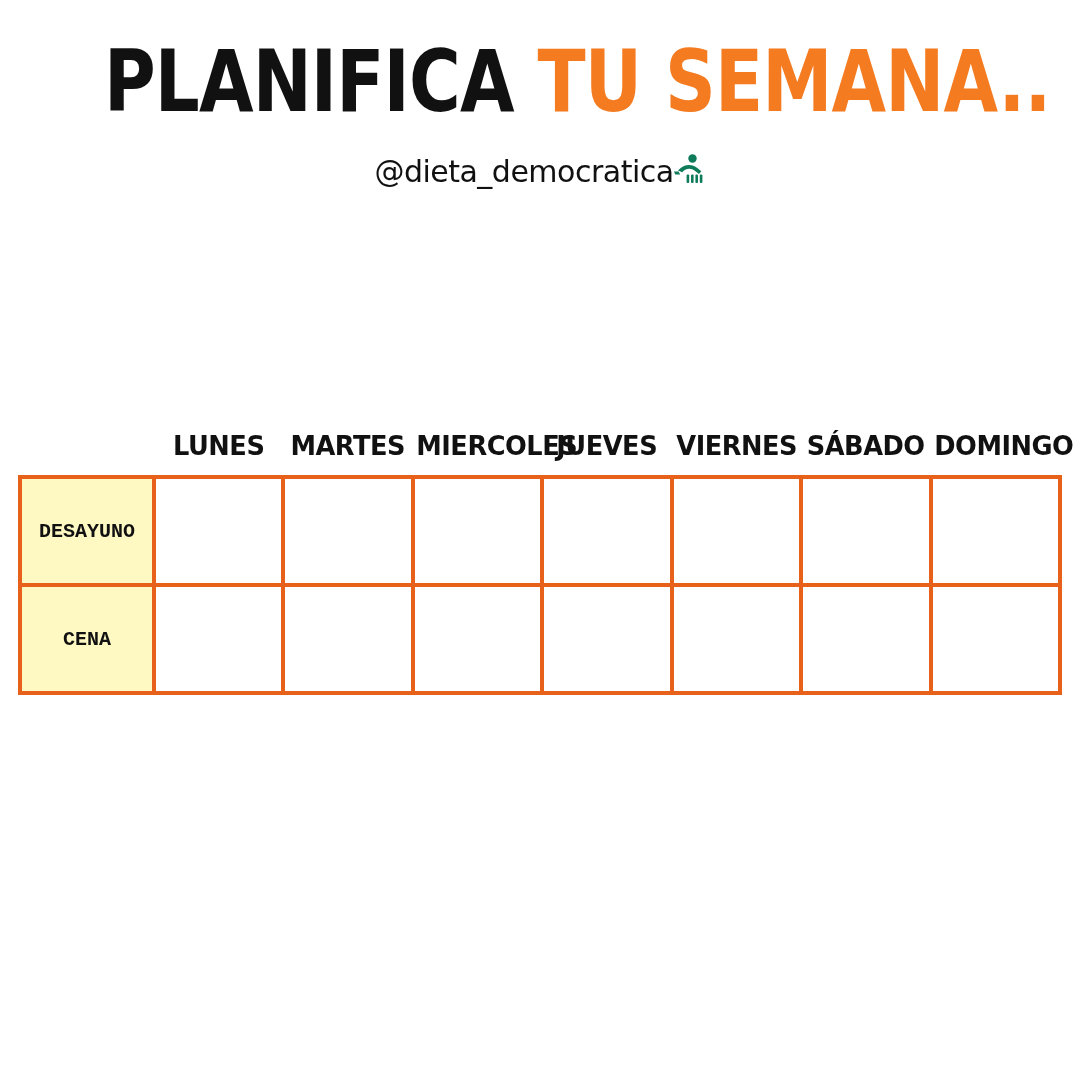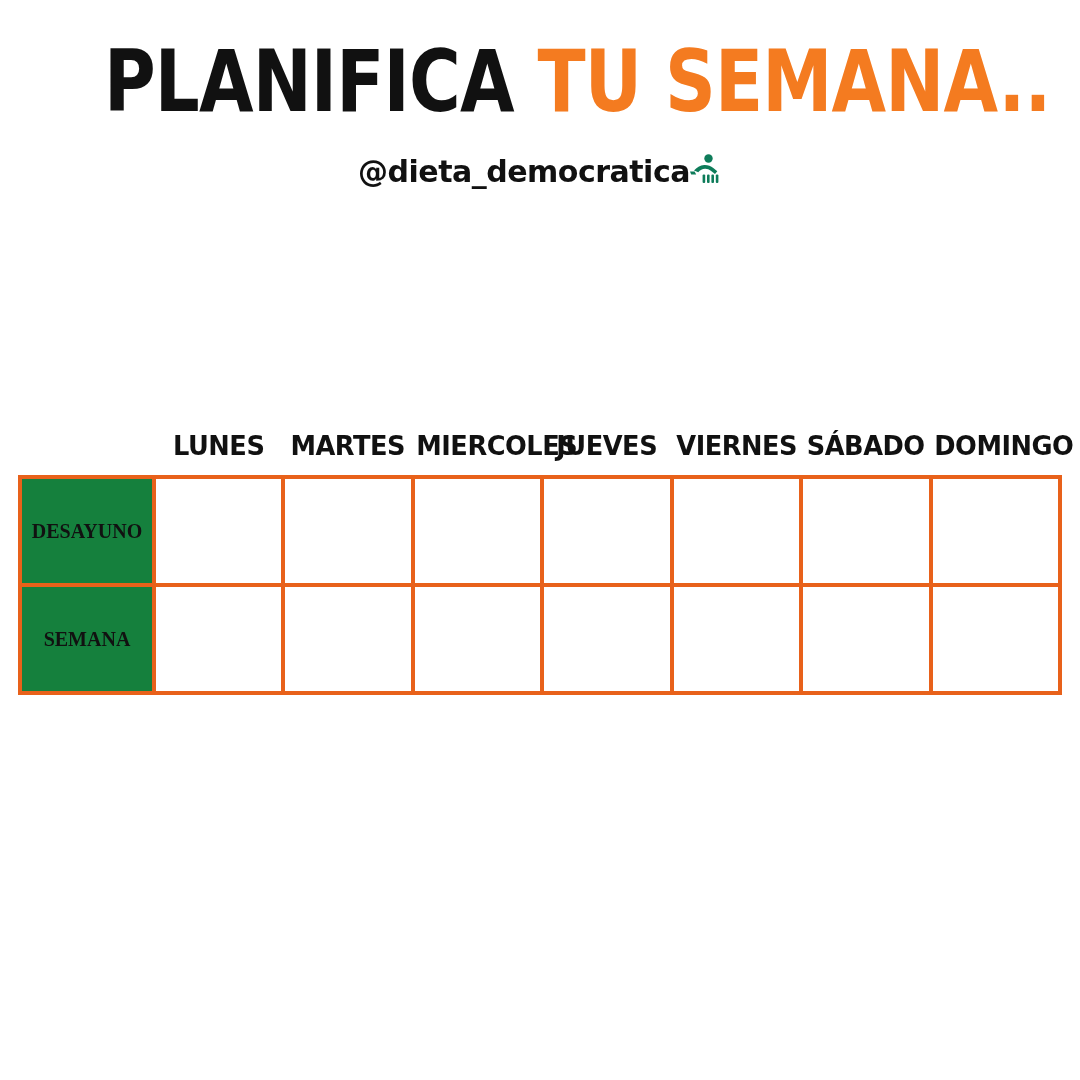--- a/index.html
+++ b/index.html
@@ -41,21 +41,21 @@
   .handle-wrap {
     position: absolute;
     top: 152px;
     left: 0;
     width: 1080px;
     text-align: center;
     white-space: nowrap;
   }
   .handle {
     font-family: "DejaVu Sans", sans-serif;
-    font-weight: bold;
+    font-weight: normal;
     font-size: 30px;
     color: #111111;
     letter-spacing: -0.5px;
     vertical-align: middle;
   }
   .handle-icon {
     display: inline-block;
     vertical-align: middle;
     margin-left: -2px;
     margin-bottom: 3px;
@@ -92,22 +92,22 @@
     letter-spacing: -0.5px;
     text-align: center;
     vertical-align: bottom;
     transform: scaleX(0.95);
   }
 
   table.grid td.rowlabel {
     width: 132px;
     border: 4px solid #E8611A;
     border-left: 4px solid #E8611A;
-    background: #15803d;
-    font-family: Liberation Serif, serif;
+    background: #fef9c3;
+    font-family: Liberation Mono, monospace;
     font-weight: bold;
     font-size: 20px;
     color: #111111;
     letter-spacing: 0px;
     text-align: center;
     vertical-align: middle;
     height: 104px;
     padding: 0 4px;
   }
 
@@ -160,21 +160,21 @@
         <td class="rowlabel">DESAYUNO</td>
         <td class="cell"></td>
         <td class="cell"></td>
         <td class="cell"></td>
         <td class="cell"></td>
         <td class="cell"></td>
         <td class="cell"></td>
         <td class="cell"></td>
       </tr>
       <tr>
-        <td class="rowlabel">SEMANA</td>
+        <td class="rowlabel">CENA</td>
         <td class="cell"></td>
         <td class="cell"></td>
         <td class="cell"></td>
         <td class="cell"></td>
         <td class="cell"></td>
         <td class="cell"></td>
         <td class="cell"></td>
       </tr>
     </tbody>
   </table>

